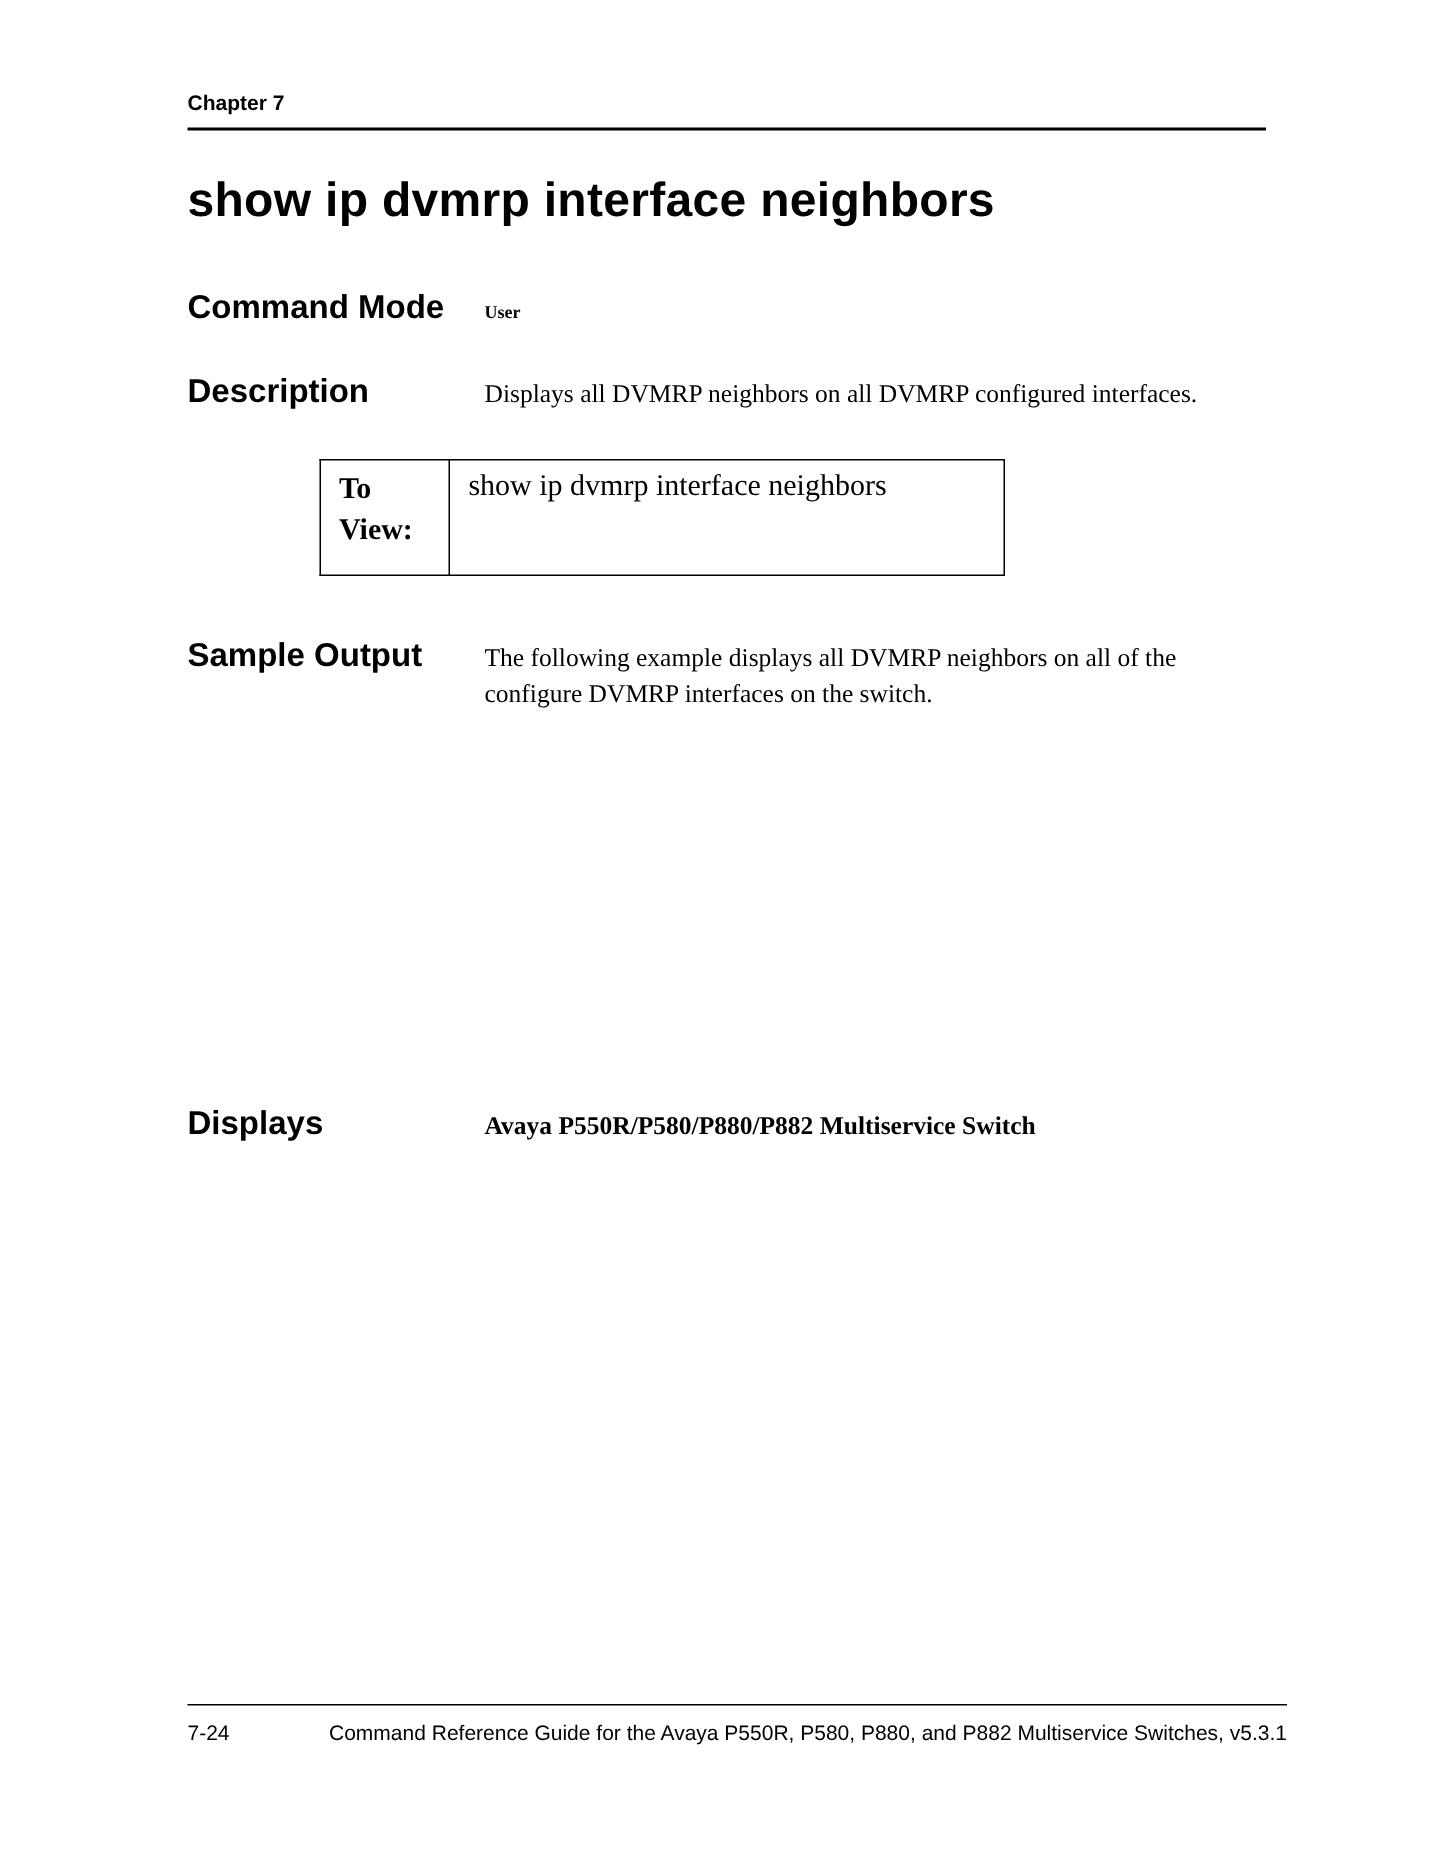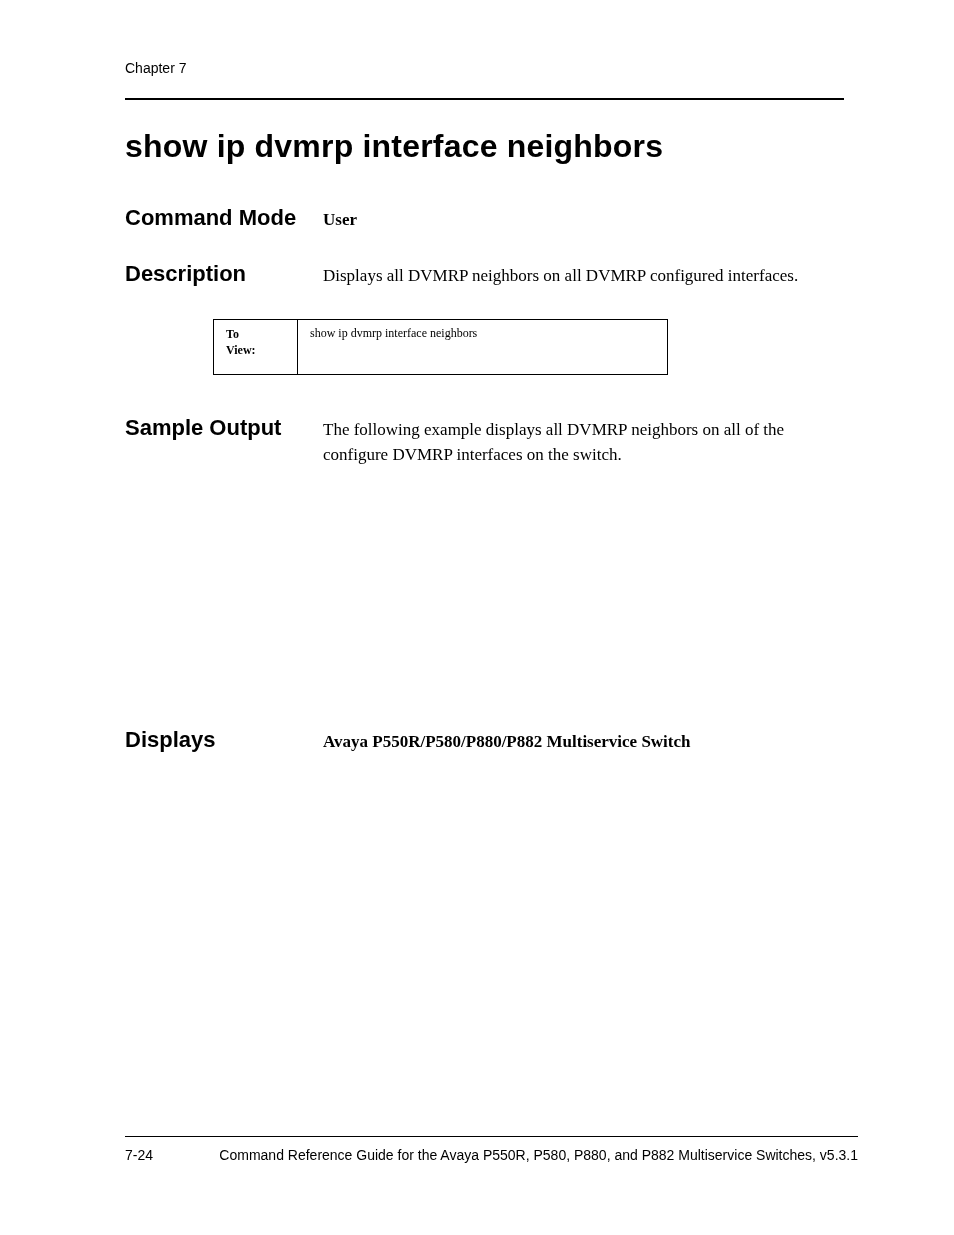--- a/index.html
+++ b/index.html
@@ -11,23 +11,23 @@
       color: #000000;
       position: relative;
     }
     .page {
       padding: 60px 110px 0 125px;
       height: 100%;
       position: relative;
     }
     .chapter-header {
       font-family: 'Helvetica Neue', Helvetica, Arial, sans-serif;
-      font-weight: 400;
+      font-weight: 700;
       font-size: 14px;
-      padding-bottom: 22px;
+      padding-bottom: 9px;
     }
     .hr-top {
       border: none;
       border-top: 2px solid #000;
       margin-bottom: 28px;
     }
     .title {
       font-family: 'Helvetica Neue', Helvetica, Arial, sans-serif;
       font-weight: 700;
       font-size: 32px;
@@ -47,38 +47,38 @@
       flex-shrink: 0;
     }
     .row-value {
       font-family: Georgia, 'Times New Roman', serif;
       font-size: 17px;
       line-height: 1.45;
     }
     .row-value-bold {
       font-family: Georgia, 'Times New Roman', serif;
       font-weight: 700;
-      font-size: 17px;
+      font-size: 12px;
     }
     .syntax-header {
       font-family: 'Helvetica Neue', Helvetica, Arial, sans-serif;
       font-weight: 700;
       font-size: 18px;
       margin-bottom: 28px;
     }
     .syntax-table {
       border-collapse: collapse;
       margin-left: 88px;
       margin-bottom: 40px;
     }
     .syntax-table td {
       border: 1px solid #000;
       padding: 6px 24px 16px 12px;
       vertical-align: top;
-      font-size: 12px;
+      font-size: 20px;
     }
     .syntax-table td.left-cell {
       font-family: Georgia, 'Times New Roman', serif;
       font-weight: 700;
       width: 84px;
       line-height: 1.35;
     }
     .syntax-table td.right-cell {
       font-family: Georgia, 'Times New Roman', serif;
       font-weight: 400;

